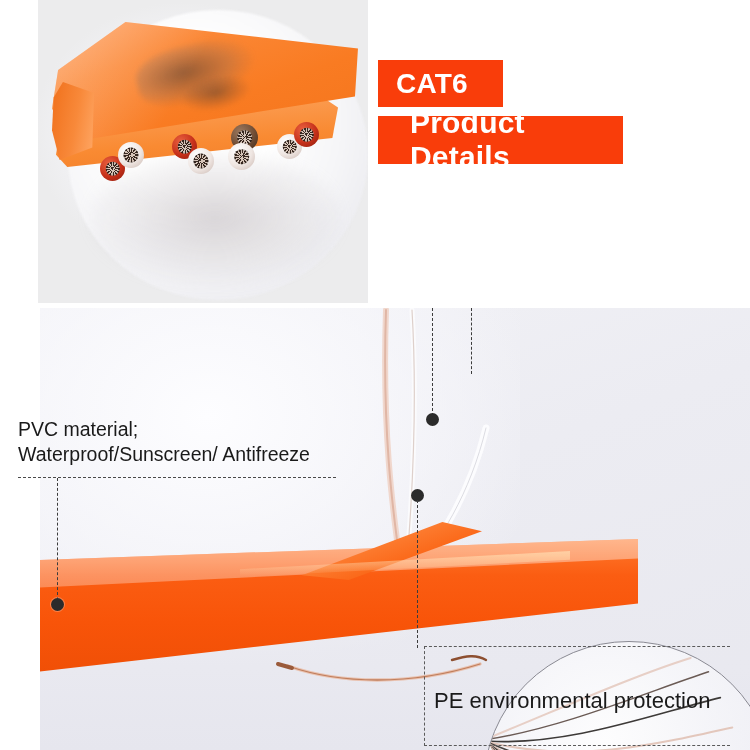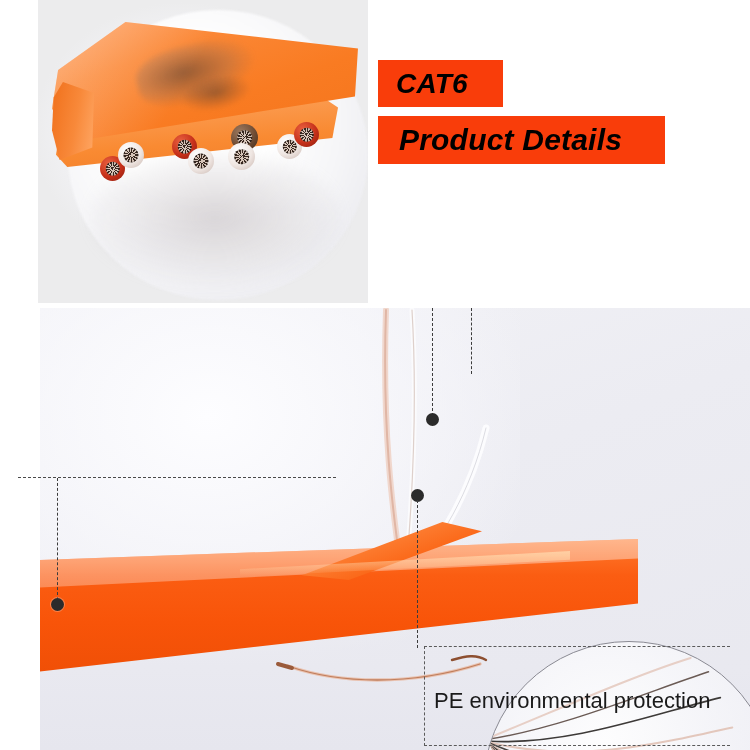--- a/index.html
+++ b/index.html
@@ -78,32 +78,31 @@
     background:
       repeating-conic-gradient(from 0deg,#3a2a22 0deg 14deg,#d8c6ba 14deg 28deg);
     box-shadow:inset 0 0 2px rgba(0,0,0,.55);
   }
   .cond.white{background:radial-gradient(circle at 35% 30%,#ffffff 0%,#efe6e2 55%,#c9b7b0 100%);}
   .cond.red{background:radial-gradient(circle at 35% 30%,#e9603f 0%,#c6301a 55%,#8a1c0d 100%);}
   .cond.brown{background:radial-gradient(circle at 35% 30%,#9d7a60 0%,#6f4c34 55%,#3f2817 100%);}
 
   
   .badge{
-    position:absolute;color:#000000;font-weight:bold;
+    position:absolute;color:#ffffff;font-weight:bold;
     display:flex;align-items:center;
     letter-spacing:.2px;
-    font-style:italic;
   }
   .badge-cat6{
     left:378px;top:60px;width:125px;height:47px;
     background:#f93d0a;font-size:28px;padding-left:18px;box-sizing:border-box;
   }
   .badge-details{
-    left:378px;top:116px;width:287px;height:48px;
-    background:#f93d0a;font-size:30px;padding-left:21px;box-sizing:border-box;
+    left:378px;top:116px;width:245px;height:48px;
+    background:#f93d0a;font-size:30px;padding-left:32px;box-sizing:border-box;
   }
 
   
   .panel-bottom{
     position:absolute;left:40px;top:308px;width:710px;height:442px;
     background:linear-gradient(160deg,#f2f2f6 0%,#ececf2 45%,#e8e8ef 100%);
     overflow:hidden;
   }
   .bp-light{
     position:absolute;left:-40px;top:-60px;width:520px;height:420px;
@@ -270,20 +269,21 @@
         <path d="M412 352 C426 348, 436 346, 446 352" stroke="#8d4f30" stroke-width="2.4"></path>
       </g>
     </svg>
 
     <div class="cable-bot"></div>
     <div class="cable-bot-hi"></div>
     <div class="cable-split"></div>
     <div class="cable-seam"></div>
   </div>
 
+  <div class="ann ann-pvc"><span>PVC material;</span><br><span>Waterproof/Sunscreen/ Antifreeze</span></div>
 
   <div class="dashline-pvc"></div>
   <div class="dash-v" style="left:57px;top:478px;height:122px;"></div>
   <div class="dot" style="left:51px;top:598px;"></div>
 
   <div class="dash-v" style="left:432px;top:308px;height:108px;"></div>
   <div class="dot" style="left:426px;top:413px;"></div>
 
   <div class="dash-v" style="left:471px;top:308px;height:66px;"></div>
 

